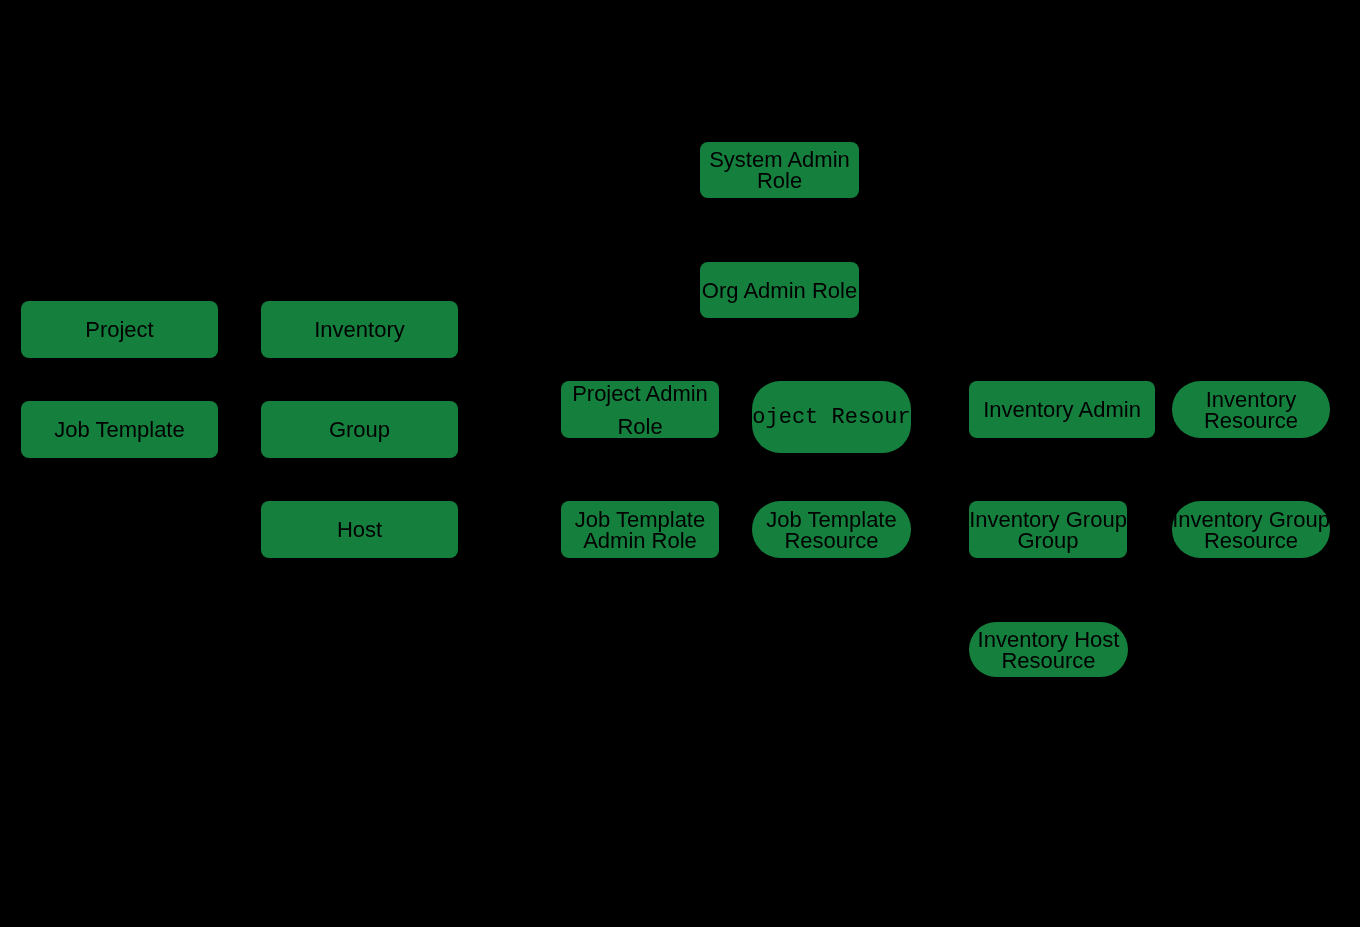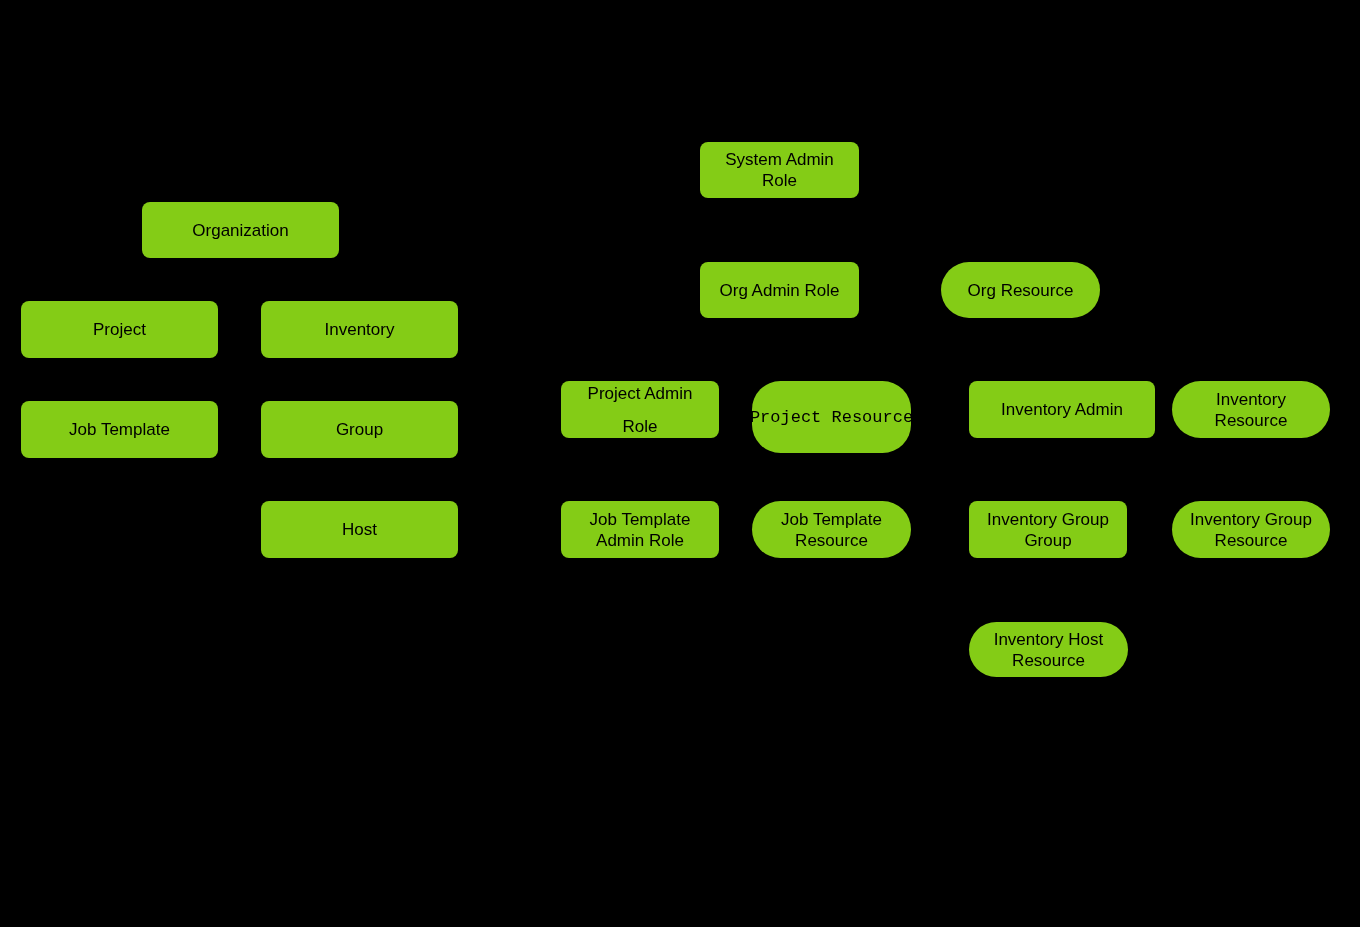--- a/index.html
+++ b/index.html
@@ -10,49 +10,46 @@
   .canvas {
     position: relative;
     width: 1360px;
     height: 927px;
     background: #000000;
     overflow: hidden;
     font-family: "Liberation Sans", sans-serif;
   }
   .node {
     position: absolute;
-    background: #84cc16;
+    background: #15803d;
     color: #000000;
     display: flex;
     flex-direction: column;
     align-items: center;
     justify-content: center;
     text-align: center;
-    font-size: 17px;
+    font-size: 22px;
     line-height: 21px;
     box-sizing: border-box;
   }
   .node .line {
     white-space: nowrap;
   }
   .rect {
     border-radius: 8px;
   }
   .stadium {
     border-radius: 28.5px;
   }
 </style>
 </head>
 <body>
 
 <div class="canvas">
 
-  <div class="node rect" style="left:142px; top:202px; width:197px; height:56px;">
-    <div class="line">Organization</div>
-  </div>
 
   <div class="node rect" style="left:21px; top:301px; width:197px; height:57px;">
     <div class="line">Project</div>
   </div>
 
   <div class="node rect" style="left:261px; top:301px; width:197px; height:57px;">
     <div class="line">Inventory</div>
   </div>
 
   <div class="node rect" style="left:21px; top:401px; width:197px; height:57px;">
@@ -69,23 +66,20 @@
 
   <div class="node rect" style="left:700px; top:142px; width:159px; height:56px;">
     <div class="line">System Admin</div>
     <div class="line">Role</div>
   </div>
 
   <div class="node rect" style="left:700px; top:262px; width:159px; height:56px;">
     <div class="line">Org Admin Role</div>
   </div>
 
-  <div class="node stadium" style="left:941px; top:262px; width:159px; height:56px;">
-    <div class="line">Org Resource</div>
-  </div>
 
   <div class="node rect" style="left:561px; top:381px; width:158px; height:57px;gap:12px;">
     <div class="line">Project Admin</div>
     <div class="line">Role</div>
   </div>
 
   <div class="node stadium" style="left:752px; top:381px; width:159px; height:72px;font-family:Liberation Mono, monospace;">
     <div class="line">Project Resource</div>
   </div>
 

